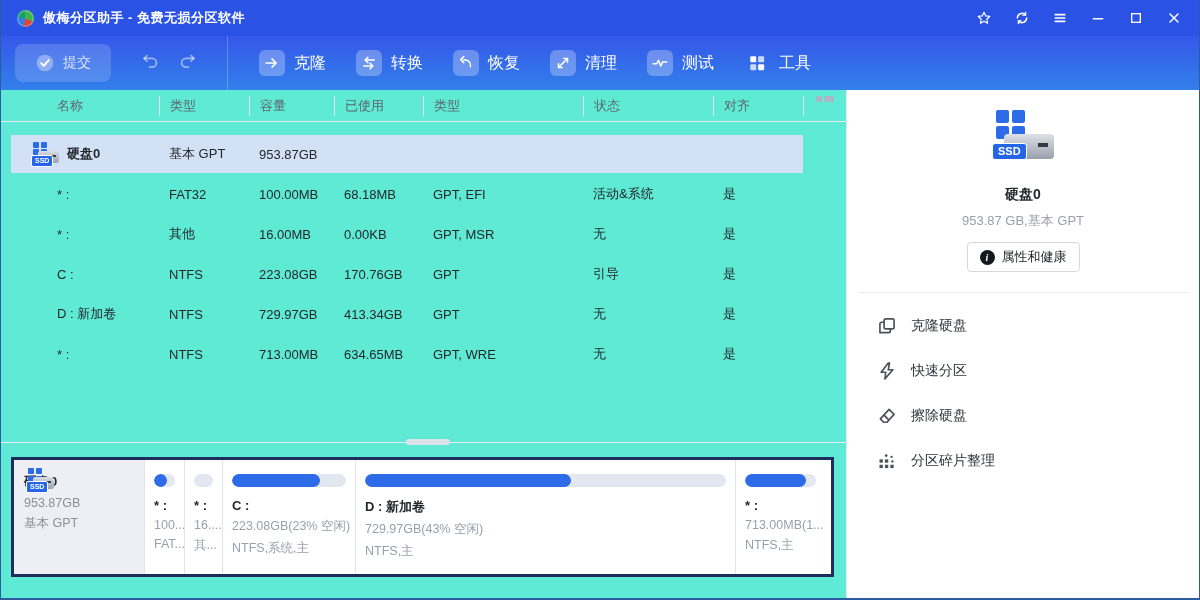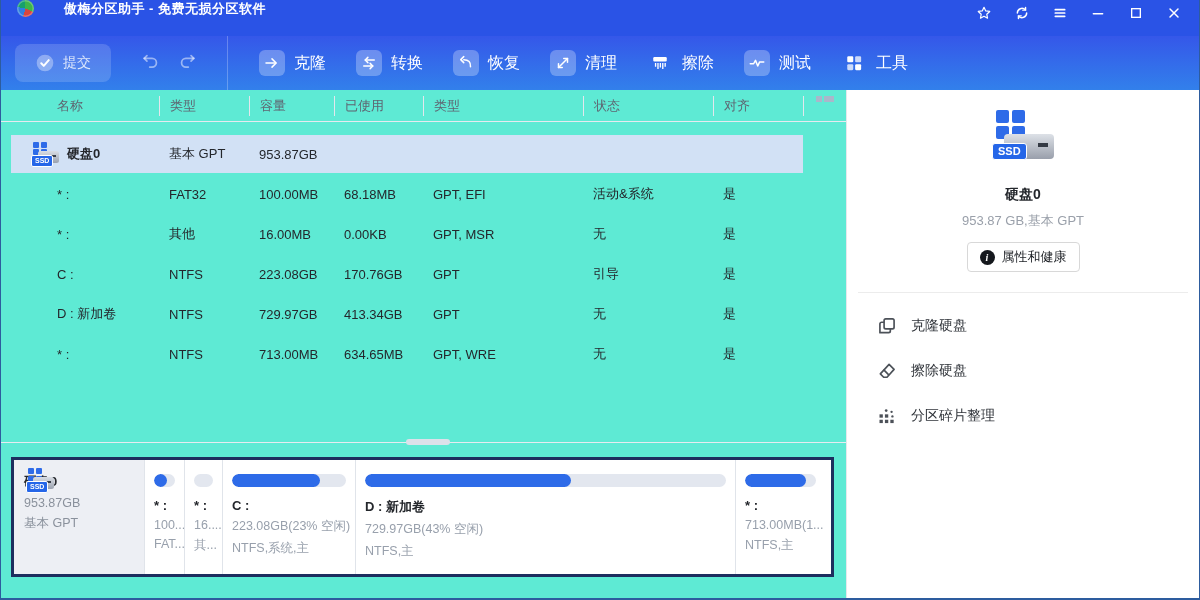--- a/index.html
+++ b/index.html
@@ -5,21 +5,21 @@
   * { box-sizing: border-box; margin: 0; padding: 0; }
   html,body { width:1200px; height:600px; overflow:hidden; }
   body { font-family:"Liberation Sans","DejaVu Sans",sans-serif; font-size:13px; color:#24272c; background:#fff; }
 
   .window { width:1200px; height:600px; position:relative;
     border-left:1px solid var(--window-border,#2d5c9e);
     border-right:1px solid var(--window-border,#2d5c9e);
     border-bottom:2px solid var(--window-border,#2d5c9e); }
 
   
-  .titlebar { height:36px; background:var(--titlebar,#2a53e6); display:flex; align-items:flex-start; color:#fff; padding:0 10px;gap:21px; }
+  .titlebar { height:36px; background:var(--titlebar,#2a53e6); display:flex; align-items:center; color:#fff; padding:0 10px; }
   .app-logo { width:17px; height:17px; border-radius:50%; margin:0 9px 0 6px;
     background:conic-gradient(#3db54a 0 32%, #d8453c 32% 55%, #2f7fe0 55% 78%, #17a06c 78% 100%);
     box-shadow:inset 0 0 0 1.5px rgba(255,255,255,.25); }
   .app-title { font-size:13px; font-weight:bold; letter-spacing:.5px; }
   .tb-controls { margin-left:auto; display:flex; align-items:center; gap:8px; }
   .tb-btn { width:30px; height:26px; display:flex; align-items:center; justify-content:center; color:#fff; cursor:default; }
   .tb-btn svg { width:16px; height:16px; }
 
   
   .toolbar { height:54px; background:linear-gradient(180deg,var(--toolbar-top,#3557e9),var(--toolbar-bottom,#3280eb));
@@ -214,33 +214,20 @@
         </div>
         <div class="tool-item">
           <span class="tb-ic boxed">
             <svg viewBox="0 0 24 24" fill="none" stroke="currentColor" stroke-width="2" stroke-linecap="round" stroke-linejoin="round">
               <path d="M6 18L18 6"></path>
               <path d="M18 6v5M18 6h-5"></path>
               <path d="M6 18v-5M6 18h5"></path>
             </svg>
           </span>
     <span class="lbl">清理</span>
-        </div>
-        <div class="tool-item">
-          <span class="tb-ic ">
-            <svg viewBox="0 0 24 24" fill="currentColor">
-              <rect x="3" y="4" width="18" height="6" rx="1.5"></rect>
-              <rect x="5.2" y="12" width="1.8" height="5"></rect>
-              <rect x="8.4" y="12" width="1.8" height="8"></rect>
-              <rect x="11.6" y="12" width="1.8" height="6"></rect>
-              <rect x="14.8" y="12" width="1.8" height="8"></rect>
-              <rect x="18" y="12" width="1.8" height="5"></rect>
-            </svg>
-          </span>
-    <span class="lbl">擦除</span>
         </div>
         <div class="tool-item">
           <span class="tb-ic boxed">
             <svg viewBox="0 0 24 24" fill="none" stroke="currentColor" stroke-width="2" stroke-linecap="round" stroke-linejoin="round">
               <polyline points="3,13 7.5,13 10,8.5 13,16 15.5,10.5 21,10.5"></polyline>
             </svg>
           </span>
     <span class="lbl">测试</span>
         </div>
         <div class="tool-item">
@@ -436,20 +423,28 @@
               <svg viewBox="0 0 24 24" fill="none" stroke="currentColor" stroke-width="2" stroke-linecap="round" stroke-linejoin="round">
                 <rect x="8.5" y="3.5" width="12" height="12" rx="2"></rect>
                 <path d="M16 15.5v2.5a2 2 0 0 1-2 2H3.5V9.5a2 2 0 0 1 2-2H8"></path>
               </svg>
             </span>
     <span class="lbl">克隆硬盘</span>
           </div>
           <div class="sb-action">
             <span class="ic">
               <svg viewBox="0 0 24 24" fill="none" stroke="currentColor" stroke-width="2" stroke-linecap="round" stroke-linejoin="round">
+                <path d="M13.5 2.5L5 13.5h5.5L9.5 21.5 19 10.5h-5.5l1.5-8z"></path>
+              </svg>
+            </span>
+    <span class="lbl">快速分区</span>
+          </div>
+          <div class="sb-action">
+            <span class="ic">
+              <svg viewBox="0 0 24 24" fill="none" stroke="currentColor" stroke-width="2" stroke-linecap="round" stroke-linejoin="round">
                 <path d="M14.5 4l6 6-8.5 9.5H8L4 15.5 14.5 4z"></path>
                 <path d="M8.5 11l5 5"></path>
               </svg>
             </span>
     <span class="lbl">擦除硬盘</span>
           </div>
           <div class="sb-action">
             <span class="ic">
               <svg viewBox="0 0 24 24" fill="currentColor">
                 <rect x="3" y="10" width="4" height="4"></rect>

